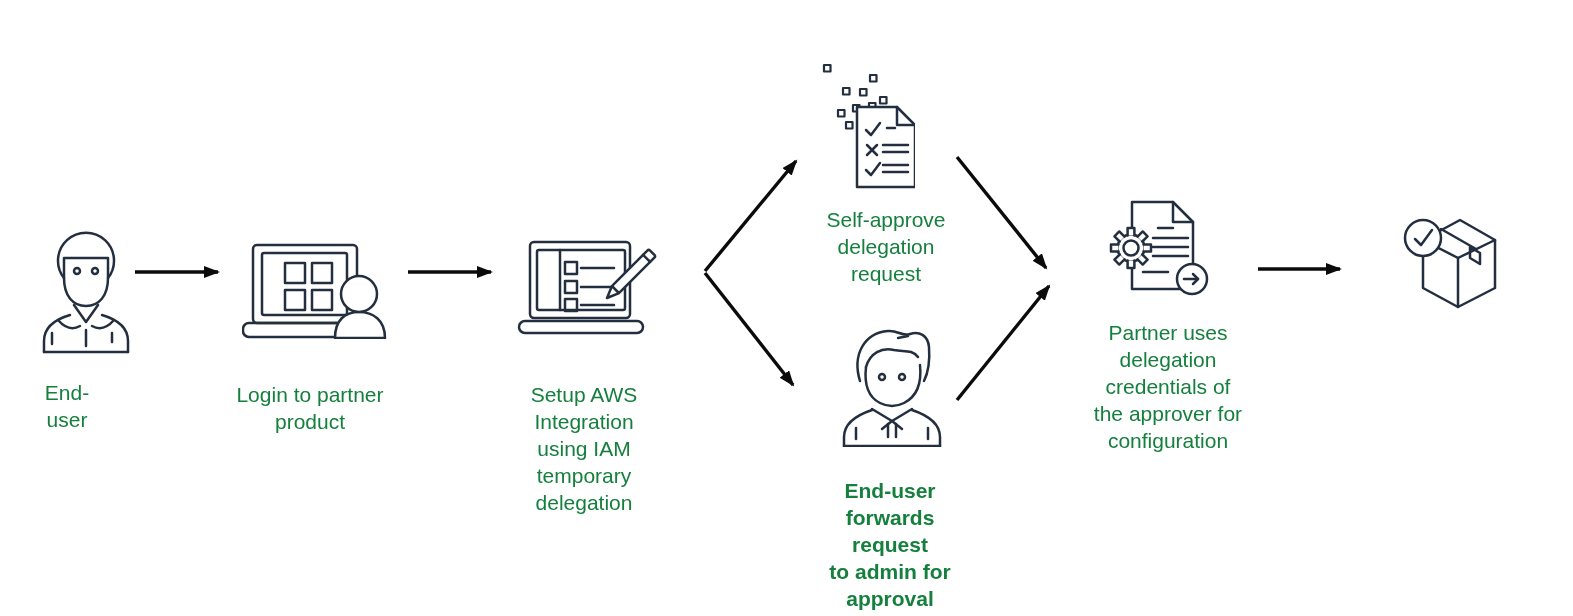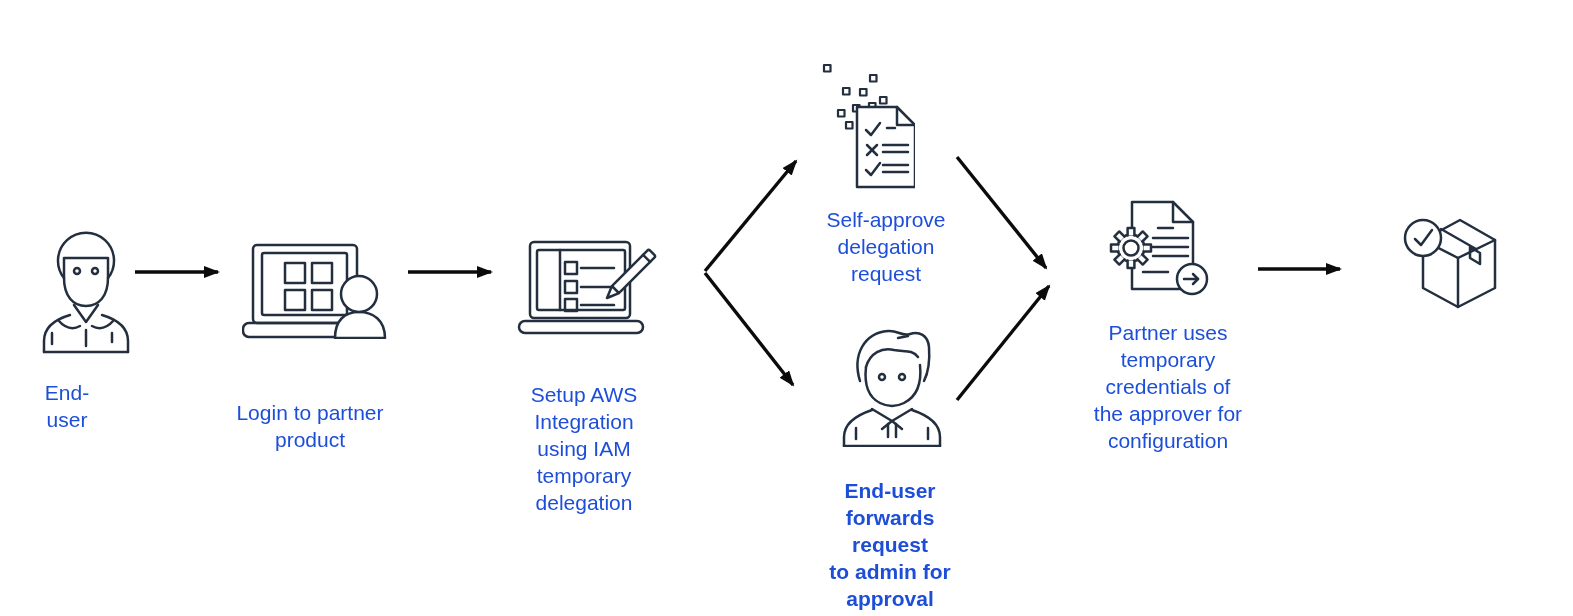--- a/index.html
+++ b/index.html
@@ -12,21 +12,21 @@
     overflow: hidden;
   }
   .arrows { position: absolute; left: 0; top: 0; pointer-events: none; }
   .node-icon { position: absolute; }
   .node-icon svg { display: block; stroke: #232f3e; fill: none; stroke-width: 2.5; stroke-linecap: round; stroke-linejoin: round; }
   .node-label {
     position: absolute;
     width: 170px;
     font-size: 21px;
     line-height: 27px;
-    color: #1d4ed8;
+    color: #15803d;
     text-align: center;
     white-space: pre-line;
   }
   .fillw { fill: #ffffff; }
 </style>
 </head>
 <body>
 
 <div class="canvas">
 
@@ -73,21 +73,21 @@
       <rect x="20" y="10" width="85" height="62" rx="2"></rect>
       <rect x="43" y="20" width="20" height="20"></rect>
       <rect x="70" y="20" width="20" height="20"></rect>
       <rect x="43" y="47" width="20" height="20"></rect>
       <rect x="70" y="47" width="20" height="20"></rect>
       <rect x="1" y="80" width="100" height="14" rx="6"></rect>
       <path class="fillw" d="M93 95 C93 77 103 69 117 69 C131 69 143 77 143 95 Z"></path>
       <circle class="fillw" cx="117" cy="51" r="18"></circle>
     </svg>
   </div>
-  <div class="node-label" style="left:225px; top:381px;margin-top:18px;">Login to partner
+  <div class="node-label" style="left:225px; top:381px;">Login to partner
 product</div>
 
   <div class="node-icon" style="left:515px; top:240px;">
     <svg width="145" height="103" viewBox="0 0 145 103">
       <rect x="15" y="2" width="100" height="76" rx="4"></rect>
       <rect x="22" y="10" width="88" height="60" rx="2"></rect>
       <line x1="45" y1="10" x2="45" y2="70"></line>
       <rect x="50" y="22" width="12" height="12"></rect>
       <rect x="50" y="41" width="12" height="12"></rect>
       <rect x="50" y="59" width="12" height="12"></rect>
@@ -182,21 +182,21 @@
         <path class="fillw" transform="rotate(270)" d="M-3.4 -12.6 L-3.4 -20 L3.4 -20 L3.4 -12.6"></path>
         <path class="fillw" transform="rotate(315)" d="M-3.4 -12.6 L-3.4 -20 L3.4 -20 L3.4 -12.6"></path>
         <circle r="7.5"></circle>
       </g>
       <circle class="fillw" cx="87" cy="82" r="15"></circle>
       <path d="M79 82 H93"></path>
       <path d="M88 77 L93 82 L88 87"></path>
     </svg>
   </div>
   <div class="node-label" style="left:1083px; top:319px;">Partner uses
-temporary
+delegation
 credentials of
 the approver for
 configuration</div>
 
   <div class="node-icon" style="left:1392px; top:212px;">
     <svg width="112" height="115" viewBox="0 0 112 115">
       <path d="M31 28 L68 8 L103 28 L103 76 L66 95 L31 76 Z"></path>
       <path d="M31 28 L66 46 L103 28"></path>
       <path d="M66 46 V95"></path>
       <path d="M49 17 L84 37"></path>

